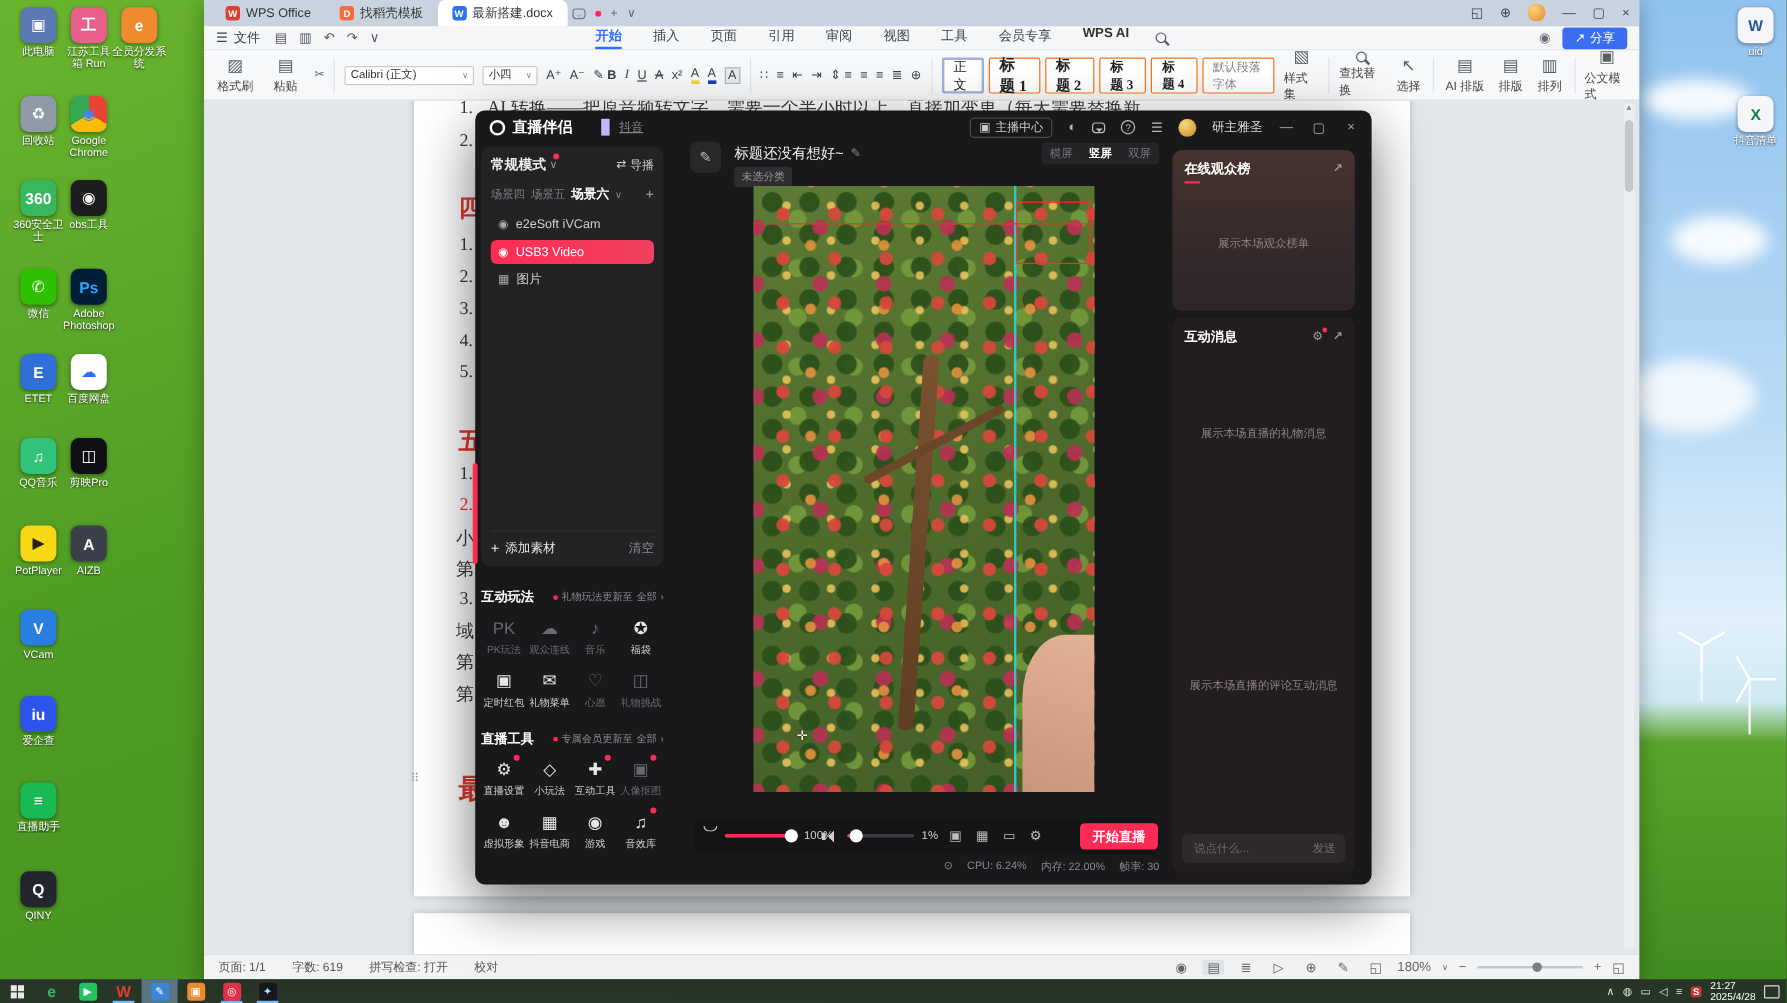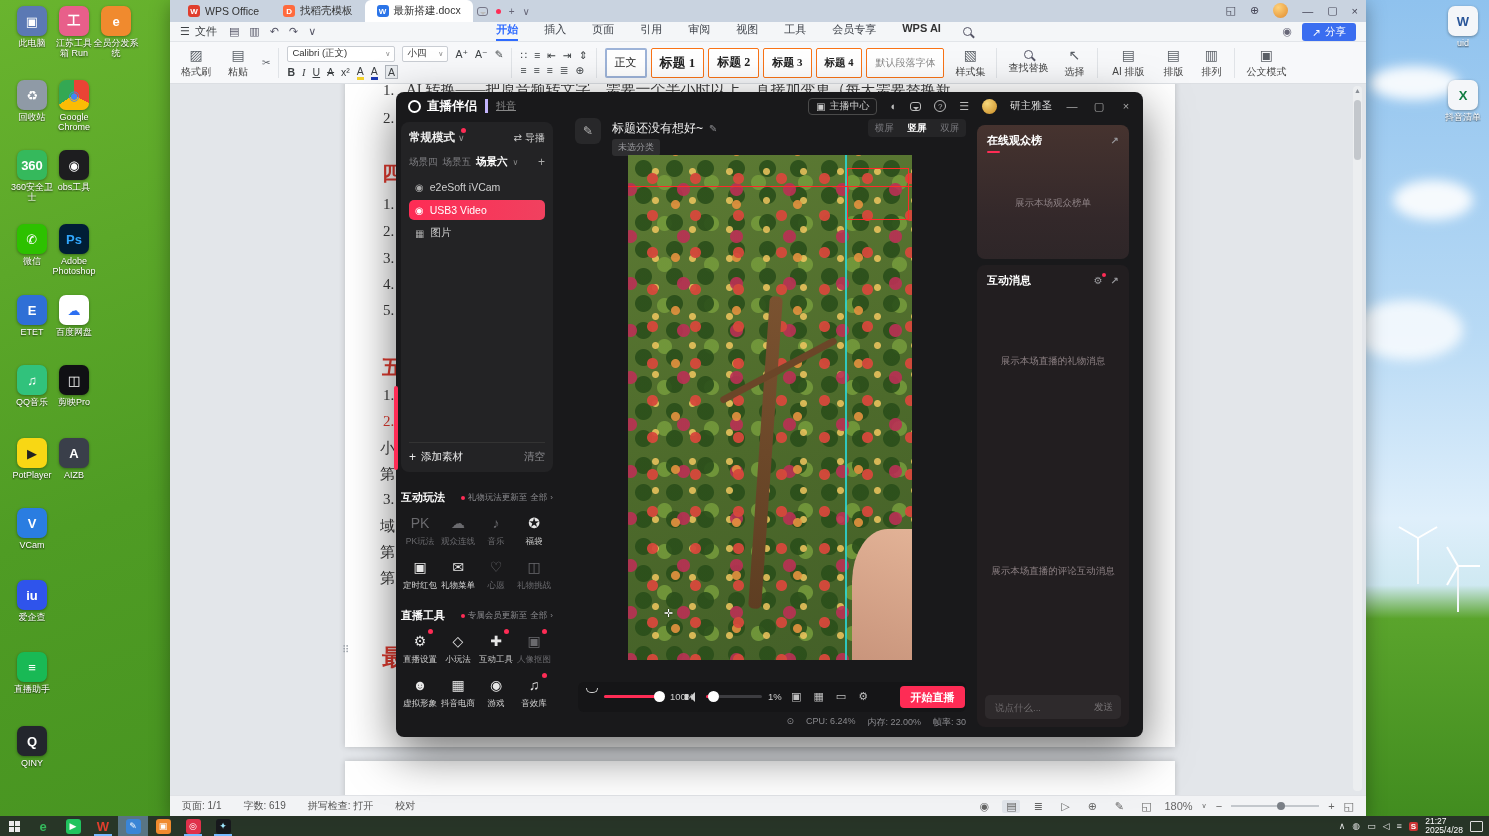--- a/index.html
+++ b/index.html
@@ -42,21 +42,21 @@
   .share-btn{margin-left:auto;display:flex;align-items:center;gap:10px;}
   .btn-share{background:#3a6df0;color:#fff;font-size:10.5px;border-radius:3px;padding:2px 10px;display:flex;gap:4px;align-items:center;}
   .wps-ribbon{position:absolute;left:0;top:42px;right:0;height:42px;background:#f7f8fa;border-bottom:1px solid #dcdfe3;
     display:flex;align-items:center;padding:0 8px;gap:8px;font-size:10px;color:#444;}
   .rgroup{display:flex;align-items:center;gap:6px;}
   .rbig{display:flex;flex-direction:column;align-items:center;gap:2px;width:36px;}
   .rbig .ric{font-size:14px;color:#5a5f66;}
   .rsep{width:1px;height:30px;background:#e0e3e7;}
   .fontbox{border:1px solid #c9cdd3;background:#fff;border-radius:2px;height:16px;display:flex;align-items:center;
     padding:0 4px;gap:6px;font-size:9.5px;color:#333;}
-  .fmt-col{display:flex;flex-direction:column;gap:3px;}
+  .fmt-col{display:flex;flex-direction:row;gap:3px;}
   .fmt-row{display:flex;gap:7px;align-items:center;font-size:10.5px;color:#3c4043;}
   .fmt-row .b{font-weight:bold;}
   .fmt-row .i{font-style:italic;font-family:"Liberation Serif",serif;}
   .fmt-row .u{text-decoration:underline;}
   .fmt-row .s{text-decoration:line-through;}
   .hl{border-bottom:3px solid #f3d32c;}
   .fc{border-bottom:3px solid #1f3bb3;}
   .abox{border:1px solid #aeb3ba;padding:0 2px;background:#e9ecef;}
   .styles{display:flex;gap:4px;align-items:center;}
   .chip{border:1px solid #f97316;background:#fff;border-radius:2px;height:30px;display:flex;align-items:center;justify-content:center;
@@ -87,21 +87,21 @@
   .st-ic.sel{background:#e0e4ea;border-radius:2px;}
   .zslider{width:88px;height:2px;background:#c3c7cc;position:relative;}
   .zslider .knob{position:absolute;left:52%;top:-3px;width:8px;height:8px;border-radius:50%;background:#7a7f86;}
   
   .live{position:absolute;left:396px;top:92px;width:747px;height:645px;background:#19191b;border-radius:8px;
     box-shadow:0 16px 48px rgba(0,0,0,.55);color:#ddd;font-size:11px;}
   .edge-strip{position:absolute;left:-2px;top:294px;width:4px;height:84px;background:#fe2c55;border-radius:2px;}
   .lv-title{position:absolute;left:0;top:0;right:0;height:28px;display:flex;align-items:center;padding:0 12px;}
   .lv-logo{width:13px;height:13px;border:2px solid #fff;border-radius:50%;margin-right:6px;}
   .lv-name{font-weight:bold;font-size:12.5px;color:#fff;}
-  .lv-platform{color:#888;font-size:10px;margin-left:8px;padding-left:8px;border-left:3px solid #c4b5fd;text-decoration:underline;}
+  .lv-platform{color:#888;font-size:10px;margin-left:24px;padding-left:8px;border-left:7px solid #c4b5fd;text-decoration:underline;}
   .lv-right{position:absolute;right:10px;top:0;height:28px;display:flex;align-items:center;gap:13px;color:#bbb;}
   .chip-anchor{border:1px solid #4a4a4a;border-radius:4px;height:17px;display:flex;align-items:center;gap:4px;
     padding:0 7px;font-size:10px;color:#ccc;}
   .bubble{width:11px;height:9px;border:1.2px solid #bbb;border-radius:3px;position:relative;}
   .bubble::after{content:"";position:absolute;left:2px;bottom:-3px;border:3px solid transparent;border-top-color:#bbb;}
   .qmark{width:12px;height:12px;border:1.2px solid #bbb;border-radius:50%;font-size:8px;display:flex;align-items:center;justify-content:center;}
   .lv-avatar{width:15px;height:15px;border-radius:50%;background:radial-gradient(circle at 35% 30%,#f7d87c,#c98a22);}
   .lv-user{font-size:10.5px;color:#ddd;}
   .winbtn{color:#aaa;font-size:11px;width:14px;text-align:center;}
   

